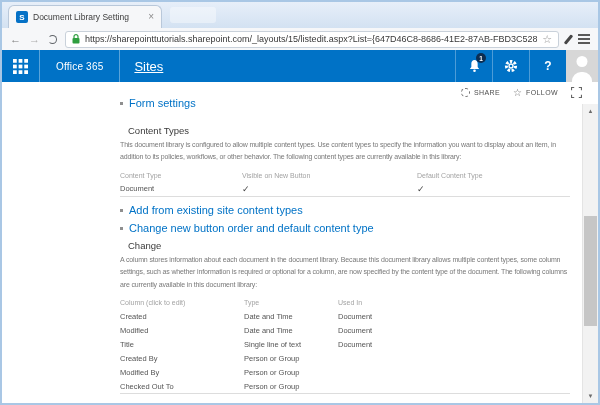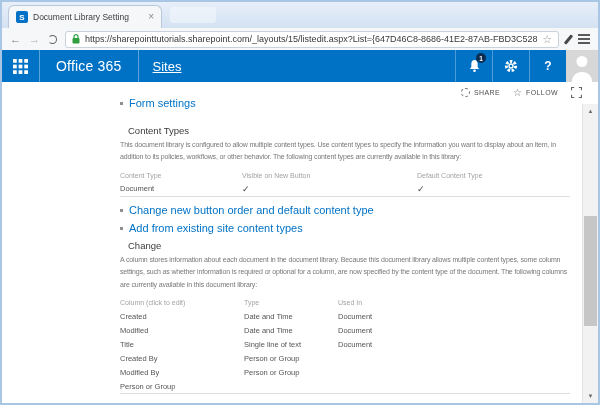--- a/index.html
+++ b/index.html
@@ -31,21 +31,21 @@
     display:flex; align-items:center; padding:0 6px; gap:5px; min-width:0; }
   .url-text { flex:1; font-size:9px; color:#383838; white-space:nowrap; overflow:hidden; }
   .bookmark-star { font-size:11px; color:#9b9b9b; line-height:1; }
   .ext-icon { width:3px; height:11px; background:#474747; transform:rotate(40deg); border-radius:1px; flex:0 0 auto; }
   .menu-icon { display:flex; flex-direction:column; gap:2px; }
   .menu-icon i { display:block; width:12px; height:2px; background:#5a5a5a; }
   
   .suitebar { height:32px; background:#0072c6; display:flex; align-items:stretch; color:#fff; }
   .waffle-cell { width:38px; display:flex; align-items:center; justify-content:center;
     border-right:1px solid rgba(255,255,255,0.35); }
-  .brand { font-size:14px; padding:0 16px; display:flex; align-items:center;
+  .brand { font-size:10px; padding:0 16px; display:flex; align-items:center;
     border-right:1px solid rgba(255,255,255,0.35); letter-spacing:0.2px; }
   .sites { font-size:13px; padding:0 14px; display:flex; align-items:center;text-decoration:underline; }
   .suite-right { margin-left:auto; display:flex; align-items:stretch; }
   .suite-btn { width:37px; display:flex; align-items:center; justify-content:center;
     border-left:1px solid rgba(255,255,255,0.3); position:relative; }
   .badge { position:absolute; top:3px; right:6px; width:10px; height:10px; background:#0c2d51;
     border-radius:50%; font-size:6.5px; font-weight:bold; display:flex; align-items:center; justify-content:center; }
   .help-glyph { font-size:12px; font-weight:bold; }
   .avatar-cell { width:32px; background:#d7d7d7; position:relative; overflow:hidden; }
   .avatar-head { position:absolute; top:6px; left:50%; transform:translateX(-50%);
@@ -206,24 +206,24 @@
         <div class="trow">
           <span class="ct-c1">Document</span>
           <span class="ct-c2 check">✓</span>
           <span class="ct-c3 check">✓</span>
         </div>
       </div>
 
       <hr class="divider">
 
       <div class="linkrow">
+        <span class="bullet"></span><a class="sp-link" href="#">Add from existing site content types</a>
+      </div>
+      <div class="linkrow">
         <span class="bullet"></span><a class="sp-link" href="#">Change new button order and default content type</a>
-      </div>
-      <div class="linkrow">
-        <span class="bullet"></span><a class="sp-link" href="#">Add from existing site content types</a>
       </div>
 
       <h3 class="section-title col-title">Change</h3>
       <p class="desc">A column stores information about each document in the document library. Because this document library allows multiple content types, some column settings, such as whether information is required or optional for a column, are now specified by the content type of the document. The following columns are currently available in this document library:</p>
 
       <div>
         <div class="trow head">
           <span class="cl-c1">Column (click to edit)</span>
           <span class="cl-c2">Type</span>
           <span class="cl-c3">Used In</span>
@@ -248,20 +248,21 @@
           <span class="cl-c1">Created By</span>
           <span class="cl-c2">Person or Group</span>
           <span class="cl-c3"></span>
         </div>
         <div class="trow">
           <span class="cl-c1">Modified By</span>
           <span class="cl-c2">Person or Group</span>
           <span class="cl-c3"></span>
         </div>
         <div class="trow">
+          <span class="cl-c1">Checked Out To</span>
           <span class="cl-c2">Person or Group</span>
           <span class="cl-c3"></span>
         </div>
       </div>
 
       <hr class="divider">
 
       <div class="linkrow create-row">
         
       </div>

